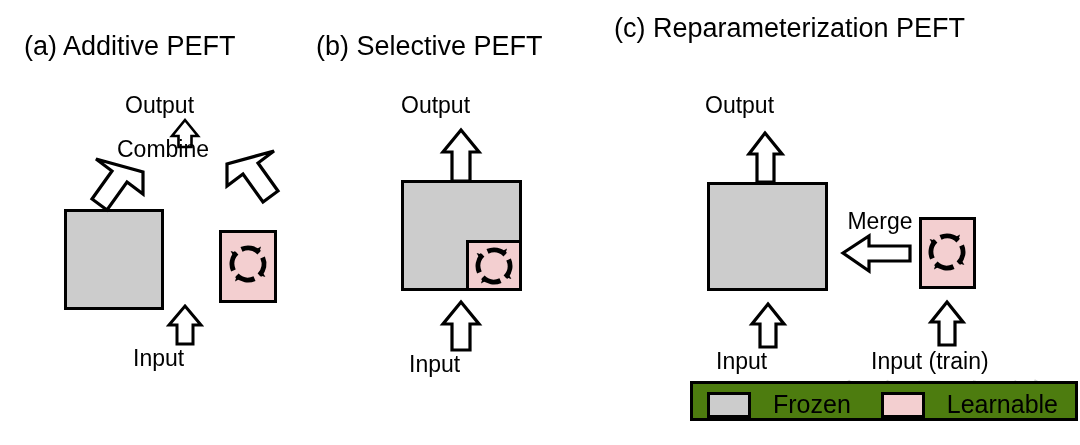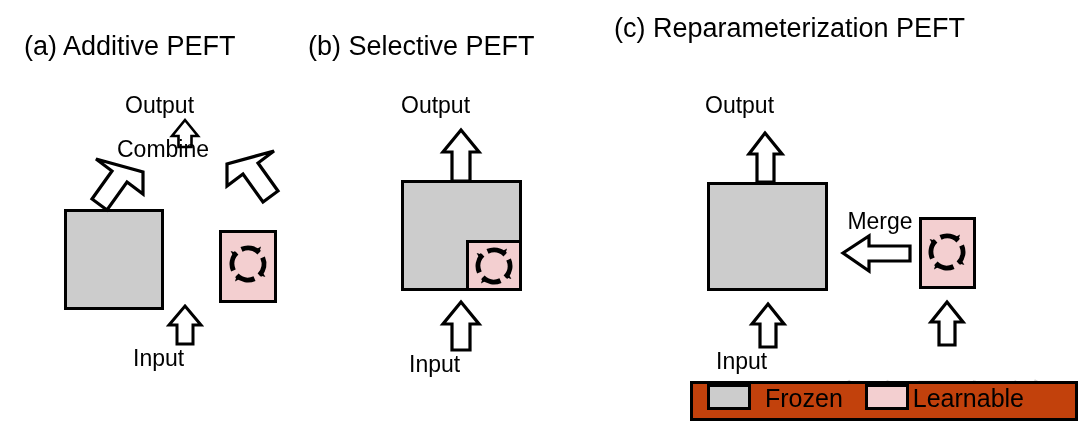--- a/index.html
+++ b/index.html
@@ -49,24 +49,24 @@
     width: 1080px;
     height: 445px;
     pointer-events: none;
   }
 
   
   .legend {
     position: absolute;
     box-sizing: border-box;
     border: 3px solid #000000;
-    background: #c2410c;
+    background: #4d7c0f;
     display: flex;
-    align-items: flex-start;
-    gap: 4px;
+    align-items: flex-end;
+    gap: 12px;
   }
   .legend-swatch {
     box-sizing: border-box;
     border: 3px solid #000000;
     width: 44px;
     height: 26px;
     flex: none;
   }
   .legend-text {
     font-size: 25px;
@@ -94,21 +94,21 @@
     pointer-events: none;
   }
 </style>
 </head>
 <body>
 
 <div class="stage">
 
   <div class="panel-title" style="left:24px; top:30px;">(a) Additive PEFT</div>
 
-  <div class="panel-title" style="left:308px; top:30px;">(b) Selective PEFT</div>
+  <div class="panel-title" style="left:316px; top:30px;">(b) Selective PEFT</div>
 
   <div class="panel-title" style="left:614px; top:12px;">(c) Reparameterization PEFT</div>
 
   <div class="box box-frozen" style="left:64px; top:209px; width:100px; height:101px;"></div>
 
   <div class="box box-learn" style="left:219px; top:230px; width:58px; height:73px;"></div>
 
   <div class="box box-frozen" style="left:401px; top:180px; width:121px; height:111px;"></div>
 
   <div class="box box-learn" style="left:466px; top:240px; width:56px; height:51px;"></div>
@@ -208,24 +208,25 @@
   <div class="lbl" style="left:401px; top:92px; width:120px;">Output</div>
 
   <div class="lbl" style="left:409px; top:351px; width:104px;">Input</div>
 
   <div class="lbl" style="left:705px; top:92px; width:120px;">Output</div>
 
   <div class="lbl" style="left:835px; top:208px; width:90px; text-align:center;">Merge</div>
 
   <div class="lbl" style="left:716px; top:348px; width:104px;">Input</div>
 
+  <div class="lbl" style="left:871px; top:348px; width:152px;">Input (train)</div>
 
   <div class="watermark-badge" style="left:797px; top:381px;"></div>
   <div class="watermark" style="left:826px; top:376px;">公众号 智治AI</div>
 
   <div class="legend" style="left:690px; top:381px; width:388px; height:40px; padding:0 10px;">
     <div class="legend-swatch" style="background:#cccccc; margin-left:4px;"></div>
     <span class="legend-text" style="margin-left:10px;">Frozen</span>
     <div class="legend-swatch" style="background:#f3cfd0; margin-left:18px;"></div>
-    <span class="legend-text" style="">Learnable</span>
+    <span class="legend-text" style="margin-left:10px;">Learnable</span>
   </div>
 
 </div>
 
 </body></html>

